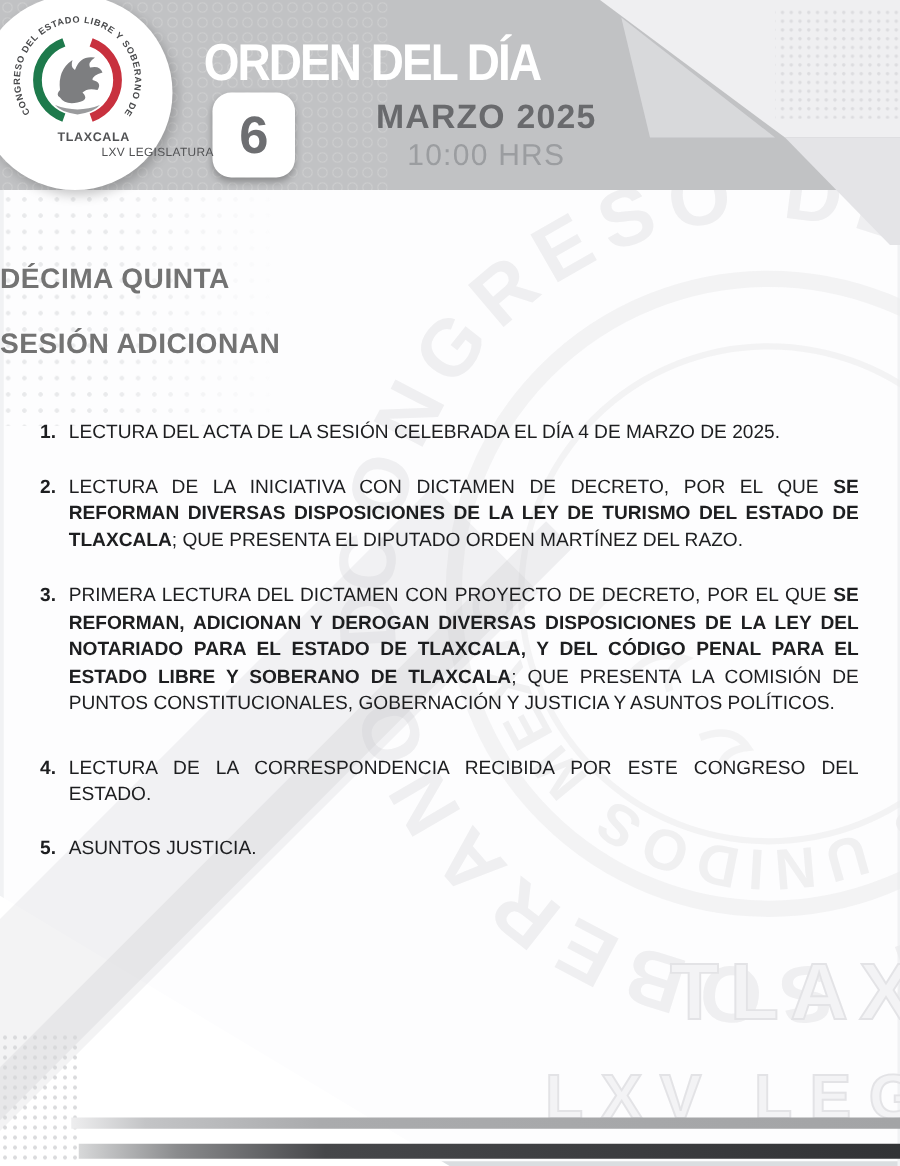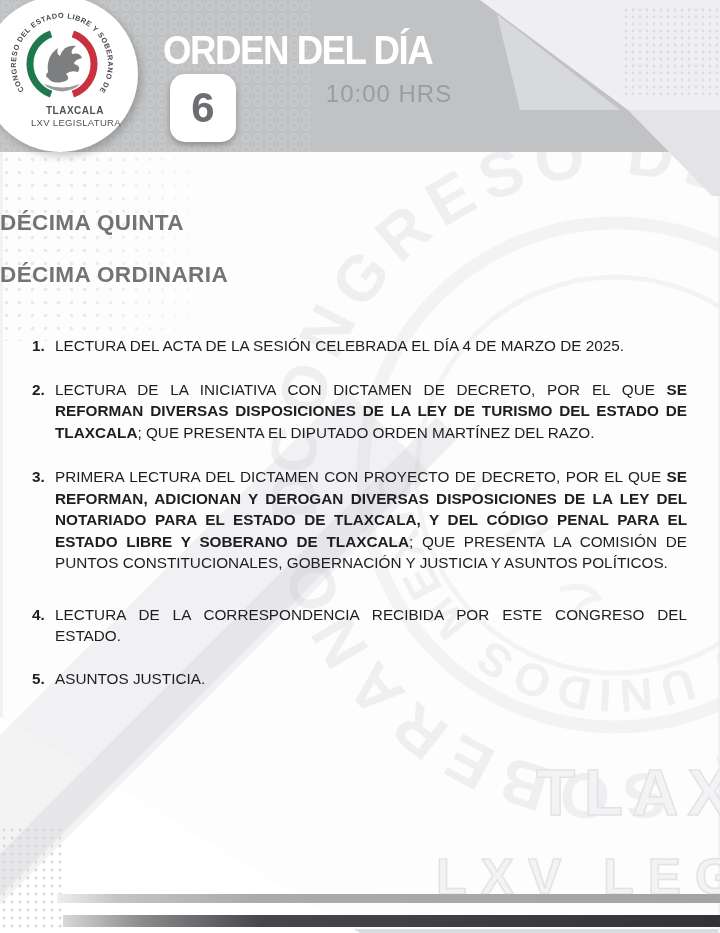--- a/index.html
+++ b/index.html
@@ -38,21 +38,21 @@
     box-shadow:0 3px 6px rgba(0,0,0,.28);display:flex;align-items:center;justify-content:center;}
   .day-box span{font-size:42px;font-weight:bold;color:#6d6e71;}
   .date-block{position:absolute;left:269px;top:78px;width:240px;text-align:center;}
   .month{font-size:27px;font-weight:bold;color:#696a6d;letter-spacing:1px;white-space:nowrap;}
   .time{font-size:24px;color:#9b9da0;letter-spacing:1px;margin-top:2px;white-space:nowrap;}
   
   .seal-circle{position:absolute;left:-18px;top:-4px;width:156px;height:156px;border-radius:50%;
     background:#ffffff;box-shadow:3px 4px 9px rgba(0,0,0,.22);}
   .seal-state{position:absolute;left:64px;top:109px;width:120px;text-align:left;
     font-size:10px;font-weight:bold;color:#515254;letter-spacing:.5px;}
-  .seal-leg{position:absolute;left:49px;top:121px;width:140px;text-align:left;
+  .seal-leg{position:absolute;left:49px;top:121px;width:140px;text-align:right;
     font-size:9.5px;color:#515254;letter-spacing:.3px;}
   
   .session-title{position:absolute;left:0;top:210px;width:652px;text-align:left;z-index:2;
     font-weight:bold;font-size:22.5px;color:#737373;letter-spacing:.4px;}
   .session-title .l2{margin-top:26px;}
   .agenda{position:absolute;left:32px;top:335px;width:655px;z-index:2;
     font-size:15.3px;line-height:21.5px;color:#1d1e20;}
   .agenda-item{display:flex;}
   .agenda-item:nth-child(1){margin-bottom:22px;}
   .agenda-item:nth-child(2){margin-bottom:23px;}
@@ -112,20 +112,21 @@
     </svg>
     <div class="honey"></div>
 
     <div class="banner-title">ORDEN DEL DÍA</div>
 
     <div class="day-box">
       <span>6</span>
     </div>
 
     <div class="date-block">
+      <div class="month">MARZO 2025</div>
       <div class="time">10:00 HRS</div>
     </div>
 
     <div class="seal-circle">
       <svg width="156" height="156" viewBox="0 0 156 156" aria-hidden="true">
         <defs>
           <path id="sealRing" d="M 42.3 94.4 A 46 46 0 1 1 117.7 94.4"></path>
         </defs>
         <text font-size="7.3" font-weight="bold" letter-spacing=".6" fill="#48494b">
           <textPath href="#sealRing">CONGRESO DEL ESTADO LIBRE Y SOBERANO DE</textPath>
@@ -135,21 +136,21 @@
         <path d="M 66 76 Q 64 60 76 52 Q 74 58 78 60 Q 82 48 94 50 Q 88 54 90 58 Q 98 56 100 62 Q 92 64 92 68 Q 100 70 96 76 Q 88 74 84 78 Q 90 84 80 86 Q 70 88 66 82 Q 62 80 66 76 Z" fill="#7d7e80"></path>
         <path d="M 62 88 Q 80 95 98 88 Q 93 94 80 95.5 Q 67 94 62 88 Z" fill="#9a9b9d"></path>
       </svg>
       <div class="seal-state">TLAXCALA</div>
       <div class="seal-leg">LXV LEGISLATURA</div>
     </div>
   </div>
 
   <div class="session-title">
     <div class="l1">DÉCIMA QUINTA</div>
-    <div class="l2">DÉCIMA ORDINARIA</div>
+    <div class="l2">SESIÓN ADICIONAN</div>
   </div>
 
   <div class="agenda">
       <div class="agenda-item">
         <span class="agenda-num">1.</span>
         <div class="agenda-text"><span>LECTURA DEL ACTA DE LA SESIÓN CELEBRADA EL DÍA 4 DE MARZO DE 2025.</span></div>
       </div>
       <div class="agenda-item">
         <span class="agenda-num">2.</span>
         <div class="agenda-text"><span>LECTURA DE LA INICIATIVA CON DICTAMEN DE DECRETO, POR EL QUE </span><span class="b">SE REFORMAN DIVERSAS DISPOSICIONES DE LA LEY DE TURISMO DEL ESTADO DE TLAXCALA</span><span>; QUE PRESENTA EL DIPUTADO ORDEN MARTÍNEZ DEL RAZO.</span></div>

